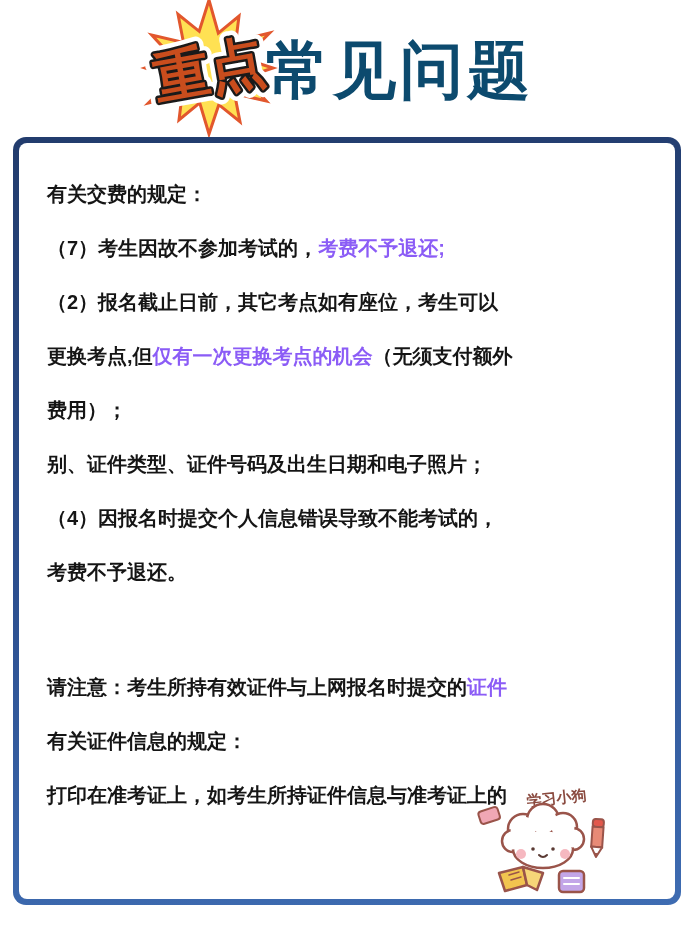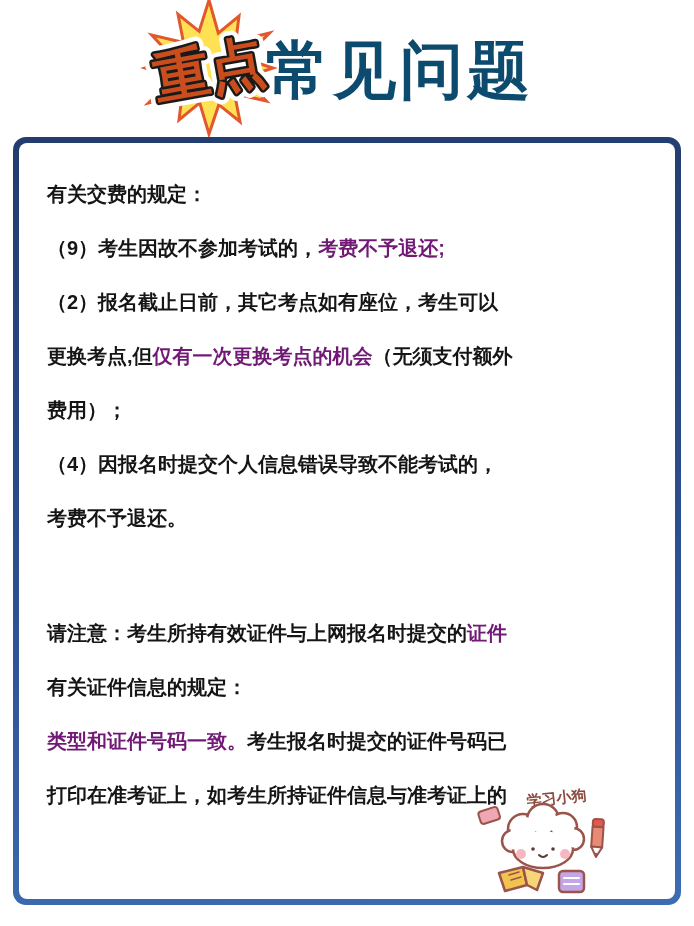--- a/index.html
+++ b/index.html
@@ -28,21 +28,21 @@
     position:absolute;left:6px;top:6px;right:6px;bottom:6px;
     background:#ffffff;border-radius:8px;
     padding:20px 16px 0 19px;
     overflow:hidden;
   }
   .line{
     margin:9px;white-space:nowrap;
     font-size:20px;line-height:45px;font-weight:bold;
     color:#151515;letter-spacing:0px;
   }
-  .red{color:#701a75;}
+  .red{color:#8b5cf6;}
   .section-gap{height:52px;}
   
   .doodle{position:absolute;right:28px;bottom:4px;}
 </style>
 </head>
 <body>
 
 <div class="page">
 
   <div class="header">
@@ -54,35 +54,35 @@
     </svg>
 
     <h1 class="page-title">常见问题</h1>
   </div>
 
   <div class="box-wrap">
     <div class="box-inner">
 
       <p class="line"><span>有关交费的规定：</span></p>
 
-      <p class="line"><span>（9）考生因故不参加考试的，</span><span class="red">考费不予退还;</span></p>
+      <p class="line"><span>（7）考生因故不参加考试的，</span><span class="red">考费不予退还;</span></p>
 
       <p class="line"><span>（2）报名截止日前，其它考点如有座位，考生可以</span></p>
       <p class="line"><span>更换考点,但</span><span class="red">仅有一次更换考点的机会</span><span>（无须支付额外</span></p>
       <p class="line"><span>费用）；</span></p>
 
+      <p class="line"><span>别、证件类型、证件号码及出生日期和电子照片；</span></p>
 
       <p class="line"><span>（4）因报名时提交个人信息错误导致不能考试的，</span></p>
       <p class="line"><span>考费不予退还。</span></p>
 
       <div class="section-gap"></div>
 
       <p class="line"><span>请注意：考生所持有效证件与上网报名时提交的</span><span class="red">证件</span></p>
       <p class="line"><span>有关证件信息的规定：</span></p>
-      <p class="line"><span class="red">类型和证件号码一致。</span><span>考生报名时提交的证件号码已</span></p>
       <p class="line"><span>打印在准考证上，如考生所持证件信息与准考证上的</span></p>
 
       <svg class="doodle" width="186" height="108" viewBox="0 0 186 108">
 
         <text x="96" y="16" text-anchor="middle" transform="rotate(-6 96 16)" font-family="Liberation Sans, sans-serif" font-size="15" font-weight="bold" fill="#8a4a3f">学习小狗</text>
 
         <rect x="18" y="22" width="20" height="13" rx="3" fill="#f0a7b4" stroke="#9a544a" stroke-width="2" transform="rotate(-18 28 28)"></rect>
 
         <g fill="#ffffff" stroke="#9a544a" stroke-width="2.5">
           <circle cx="62" cy="42" r="15"></circle>

